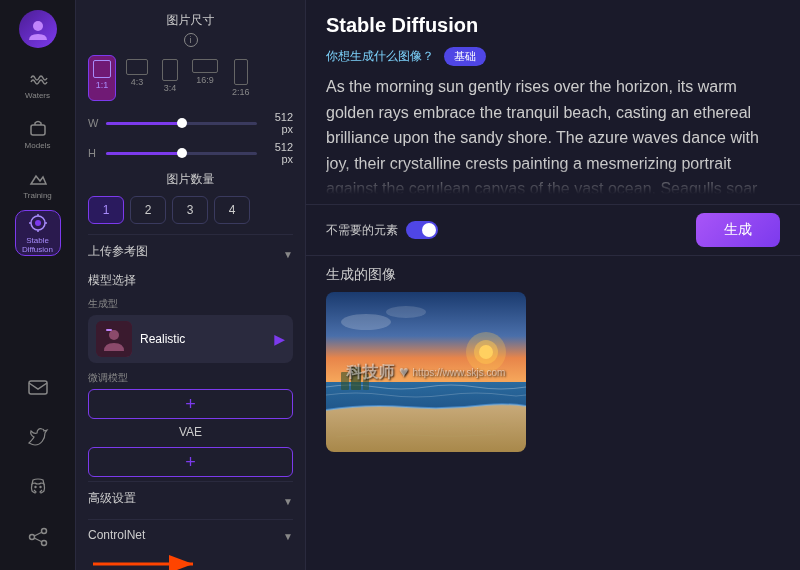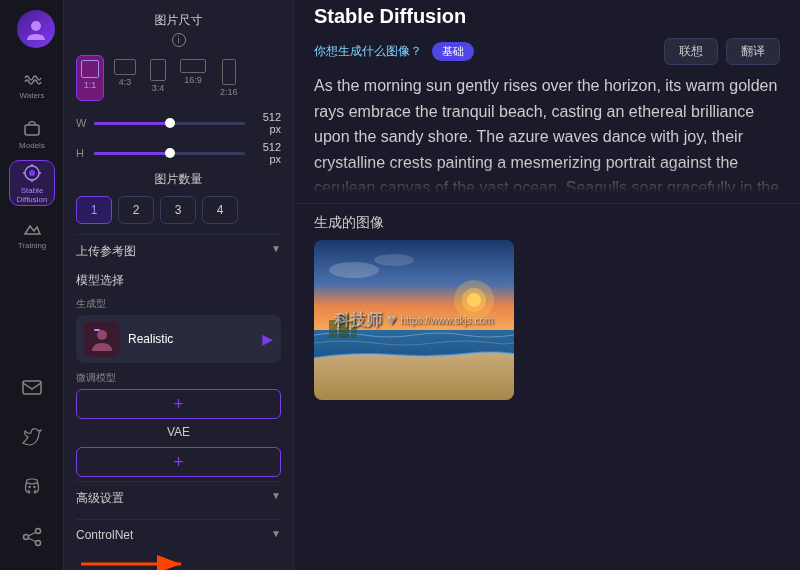--- a/index.html
+++ b/index.html
@@ -8,26 +8,26 @@
       height: 570px;
       background: #1a1a2e;
       font-family: -apple-system, BlinkMacSystemFont, 'Segoe UI', sans-serif;
       display: flex;
       overflow: hidden;
       color: #fff;
     }
 
     
     .icon-sidebar {
-      width: 64px;
+      width: 76px;
       background: #16161e;
       display: flex;
       flex-direction: column;
-      align-items: flex-end;
-      padding: 10px 8px;
+      align-items: center;
+      padding: 10px 0;
       gap: 4px;
       border-right: 1px solid #2a2a3e;
     }
 
     .sidebar-icon {
       width: 46px;
       height: 46px;
       display: flex;
       flex-direction: column;
       align-items: center;
@@ -232,21 +232,21 @@
     }
 
     .count-btn.active {
       background: #2a1a5e;
       border-color: #7c3aed;
       color: #a78bfa;
     }
 
     .collapsible-section {
       display: flex;
-      align-items: flex-start;
+      align-items: flex-end;
       justify-content: space-between;
       padding: 8px 0;
       cursor: pointer;
       border-top: 1px solid #2a2a3e;
       margin-top: 4px;
       gap: 6px;
     }
 
     .collapsible-section .sec-label {
       font-size: 12px;
@@ -319,21 +319,21 @@
     
     .main-panel {
       flex: 1;
       background: #1a1a2a;
       display: flex;
       flex-direction: column;
       overflow: hidden;
     }
 
     .main-header {
-      padding: 5px 20px 10px;
+      padding: 14px 20px 10px;
       border-bottom: 1px solid #2a2a3e;
     }
 
     .main-title {
       font-size: 20px;
       font-weight: 600;
       color: #fff;
       margin-bottom: 10px;
     }
 
@@ -511,41 +511,41 @@
   <div class="sidebar-icon">
     <div class="icon-img">
       <svg width="20" height="20" viewBox="0 0 20 20">
         <rect x="3" y="7" width="14" height="10" rx="2" stroke="#888" stroke-width="1.5" fill="none"></rect>
         <path d="M7 7 V5 Q10 2 13 5 V7" stroke="#888" stroke-width="1.5" fill="none"></path>
       </svg>
     </div>
     <span class="icon-label">Models</span>
   </div>
 
+  <div class="sidebar-icon">
+    <div class="icon-img">
+      <svg width="20" height="20" viewBox="0 0 20 20">
+        <path d="M3 16 L8 8 L12 13 L15 9 L18 16Z" stroke="#888" stroke-width="1.5" fill="none"></path>
+      </svg>
+    </div>
+    <span class="icon-label">Training</span>
+  </div>
+
   <div class="sidebar-icon active">
     <div class="icon-img">
       <svg width="20" height="20" viewBox="0 0 20 20">
         <circle cx="10" cy="10" r="7" stroke="#a78bfa" stroke-width="1.5" fill="none"></circle>
         <circle cx="10" cy="10" r="3" fill="#7c3aed"></circle>
         <line x1="10" y1="3" x2="10" y2="1" stroke="#a78bfa" stroke-width="1.5"></line>
         <line x1="10" y1="17" x2="10" y2="19" stroke="#a78bfa" stroke-width="1.5"></line>
         <line x1="3" y1="10" x2="1" y2="10" stroke="#a78bfa" stroke-width="1.5"></line>
         <line x1="17" y1="10" x2="19" y2="10" stroke="#a78bfa" stroke-width="1.5"></line>
       </svg>
     </div>
     <span class="icon-label" style="color:#a78bfa">Stable<br>Diffusion</span>
-  </div>
-
-  <div class="sidebar-icon">
-    <div class="icon-img">
-      <svg width="20" height="20" viewBox="0 0 20 20">
-        <path d="M3 16 L8 8 L12 13 L15 9 L18 16Z" stroke="#888" stroke-width="1.5" fill="none"></path>
-      </svg>
-    </div>
-    <span class="icon-label">Training</span>
   </div>
 
   <div class="bottom-icons">
     <div class="sidebar-icon">
       <svg width="22" height="22" viewBox="0 0 22 22">
         <rect x="2" y="5" width="18" height="13" rx="2" stroke="#888" stroke-width="1.5" fill="none"></rect>
         <path d="M2 7 L11 13 L20 7" stroke="#888" stroke-width="1.5" fill="none"></path>
       </svg>
     </div>
 
@@ -701,38 +701,42 @@
   </div>
 </div>
 
 <div class="main-panel">
   <div class="main-header">
     <h1 class="main-title">Stable Diffusion</h1>
 
     <div class="prompt-row">
       <span class="prompt-label">你想生成什么图像？</span>
       <span class="prompt-badge">基础</span>
-      <div class="header-actions">
-        <button class="action-btn">联想</button>
-        <button class="action-btn">翻译</button>
-      </div>
     </div>
 
     <div class="prompt-text-area" style="position:relative;">
       <p style="font-size:16px;color:#ccc;line-height:1.6;">
         As the morning sun gently rises over the horizon, its warm golden rays embrace the tranquil beach, casting an ethereal brilliance upon the sandy shore. The azure waves dance with joy, their crystalline crests painting a mesmerizing portrait against the cerulean canvas of the vast ocean. Seagulls soar gracefully in the deep blue sky, their wings outstretched as they navigate the currents, their calls echoing through the salty air.
       </p>
       <p style="font-size:12px;color:#ccc;line-height:1.6;margin-top:8px;">
         The beach is adorned with kaleidoscopic hues, as if nature itself has taken up the brush of an artist, creating a masterpiece of vibrant colors. The sand, soft as silk, glimmers underfoot, speckled with tiny fragments of seashells, each one a treasure waiting to be discovered. Scattered along the shoreline, delicate tendrils of seaweed sway in the gentle breeze, adding a touch of whimsy to the scene.
       </p>
 
       <div class="prompt-fade"></div>
     </div>
   </div>
 
+  <div class="negative-row">
+    <span class="negative-label">不需要的元素</span>
+    <div class="toggle">
+      <div class="toggle-knob"></div>
+    </div>
+    <div style="flex:1;"></div>
+    <button class="generate-btn">生成</button>
+  </div>
 
   <div class="generated-section">
     <div class="generated-label">生成的图像</div>
 
     <div class="generated-image">
       
       <svg class="beach-scene" viewBox="0 0 200 160" xmlns="http://www.w3.org/2000/svg">
 
         <defs>
           <linearGradient id="skyGrad" x1="0" y1="0" x2="0" y2="1">

